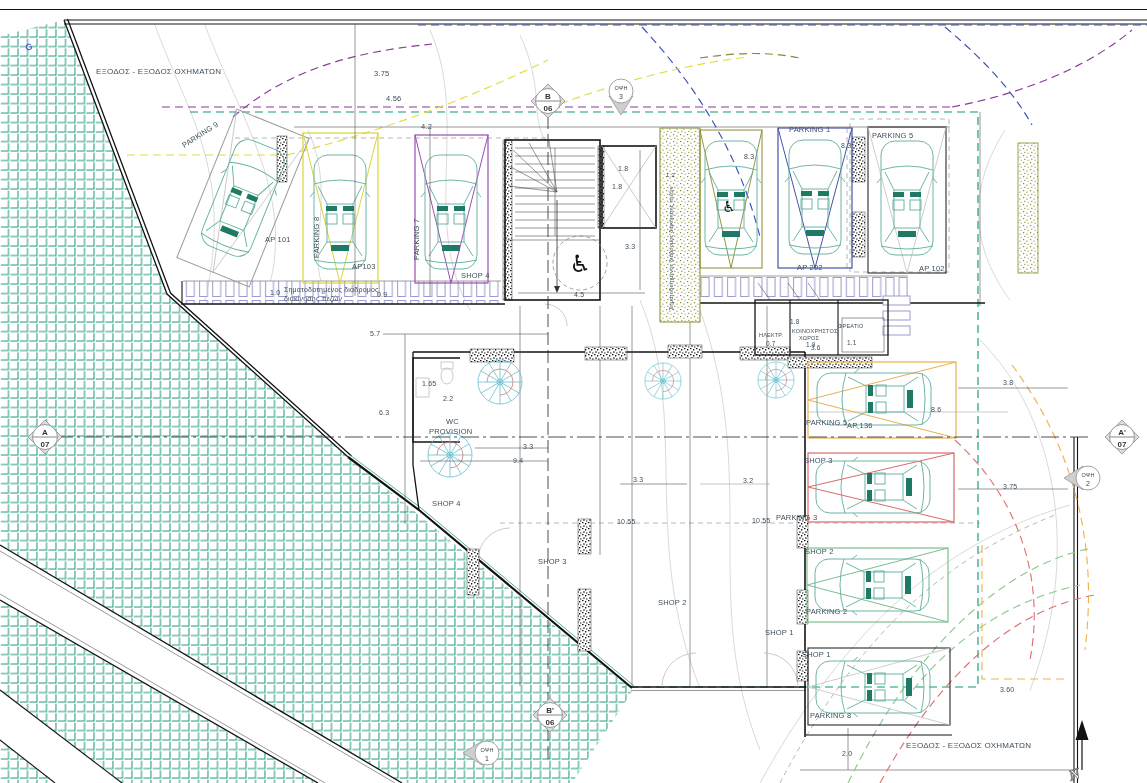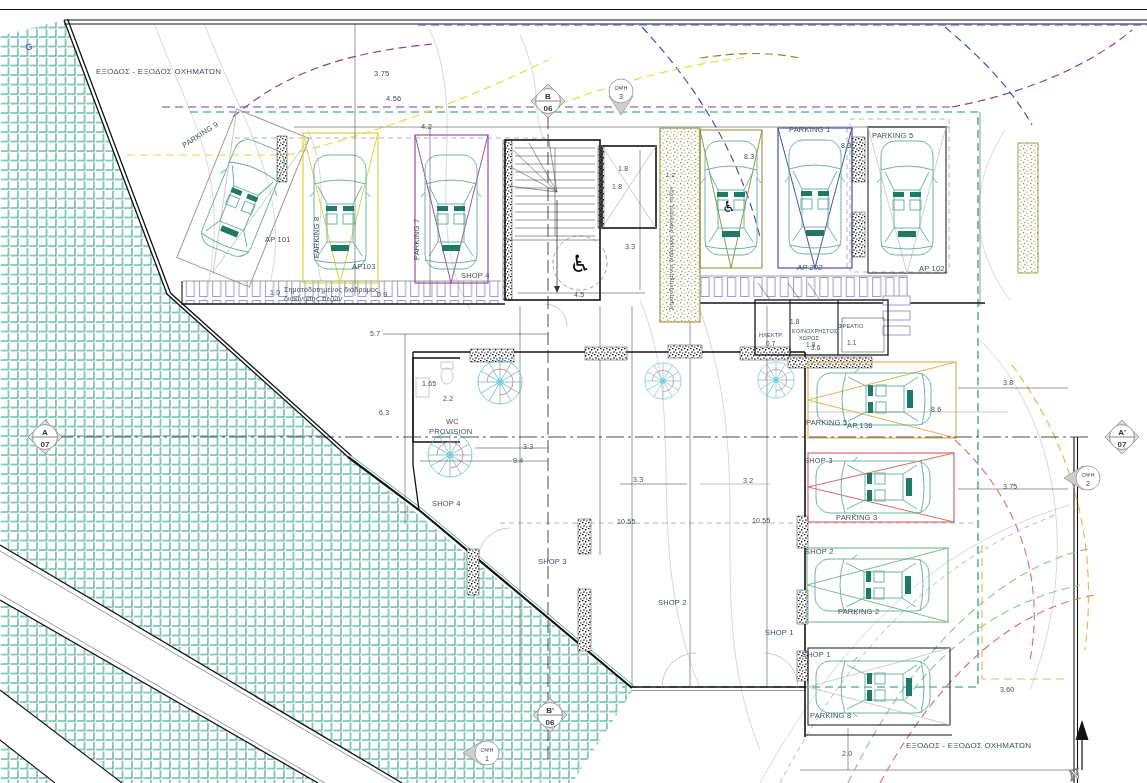--- a/index.html
+++ b/index.html
@@ -422,21 +422,21 @@
       <div class="lbl" style="left: 270px; top: 289px; font-size: 7px;">1.0</div>
       <div class="lbl" style="left: 377px; top: 291px; font-size: 7px;">0.9</div>
       <div class="lbl" style="left: 618px; top: 165px; font-size: 7px;">1.8</div>
       <div class="lbl" style="left: 612px; top: 183px; font-size: 7px;">1.8</div>
       <div class="lbl" style="left: 625px; top: 243px; font-size: 7px;">3.3</div>
       <div class="lbl" style="left: 574px; top: 291px; font-size: 7px;">4.5</div>
       <div class="lbl" style="left: 789px; top: 126px;">PARKING 1</div>
       <div class="lbl" style="left: 744px; top: 153px; font-size: 7px;">8.3</div>
       <div class="lbl" style="left: 841px; top: 142px; font-size: 7px;">8.3</div>
       <div class="lbl" style="left: 872px; top: 132px;">PARKING 5</div>
-      <div class="lbl" style="left: 797px; top: 264px; font-style: italic;">AP 202</div>
+      <div class="lbl" style="left: 797px; top: 264px;">AP 202</div>
       <div class="lbl" style="left: 919px; top: 265px;">AP 102</div>
       <div class="lbl" style="left: 669px; top: 310px; font-size: 5.5px; transform: rotate(-90deg);">Σηματοδοτημένος διάδρομος διακίνησης πεζών</div>
       <div class="lbl" style="left: 666px; top: 172px; font-size: 6px;">1.2</div>
       <div class="lbl" style="left: 759px; top: 333px; font-size: 5.5px;">ΗΛΕΚΤΡ.</div>
       <div class="lbl" style="left: 766px; top: 341px; font-size: 6.5px;">0.7</div>
       <div class="lbl" style="left: 792px; top: 329px; font-size: 5.5px;">ΚΟΙΝΟΧΡΗΣΤΟΣ</div>
       <div class="lbl" style="left: 799px; top: 336px; font-size: 5.5px;">ΧΩΡΟΣ</div>
       <div class="lbl" style="left: 806px; top: 342px; font-size: 6.5px;">1.9</div>
       <div class="lbl" style="left: 838px; top: 324px; font-size: 5.5px;">ΦΡΕΑΤΙΟ</div>
       <div class="lbl" style="left: 847px; top: 340px; font-size: 6.5px;">1.1</div>
@@ -457,22 +457,22 @@
       <div class="lbl" style="left: 432px; top: 500px;">SHOP 4</div>
       <div class="lbl" style="left: 538px; top: 558px;">SHOP 3</div>
       <div class="lbl" style="left: 658px; top: 599px;">SHOP 2</div>
       <div class="lbl" style="left: 765px; top: 629px;">SHOP 1</div>
       <div class="lbl" style="left: 806px; top: 419px;">PARKING 5</div>
       <div class="lbl" style="left: 847px; top: 422px;">AP 136</div>
       <div class="lbl" style="left: 931px; top: 406px; font-size: 7px;">8.6</div>
       <div class="lbl" style="left: 1003px; top: 379px; font-size: 7px;">3.8</div>
       <div class="lbl" style="left: 804px; top: 457px;">SHOP 3</div>
       <div class="lbl" style="left: 1003px; top: 483px; font-size: 7px;">3.75</div>
-      <div class="lbl" style="left: 836px; top: 514px;">PARKING 3</div>
+      <div class="lbl" style="left: 776px; top: 514px;">PARKING 3</div>
       <div class="lbl" style="left: 805px; top: 548px;">SHOP 2</div>
-      <div class="lbl" style="left: 806px; top: 608px; padding-left: 32px;">PARKING 2</div>
+      <div class="lbl" style="left: 806px; top: 608px;">PARKING 2</div>
       <div class="lbl" style="left: 802px; top: 651px;">SHOP 1</div>
       <div class="lbl" style="left: 810px; top: 712px;">PARKING 8</div>
       <div class="lbl" style="left: 1000px; top: 686px; font-size: 7px;">3.60</div>
       <div class="lbl" style="left: 842px; top: 750px; font-size: 7px;">2.0</div>
       <div class="lbl" style="left: 906px; top: 742px; font-size: 8px;">ΕΞΟΔΟΣ - ΕΞΟΔΟΣ ΟΧΗΜΑΤΩΝ</div>
     </div>
 </div>
 
 </body></html>

